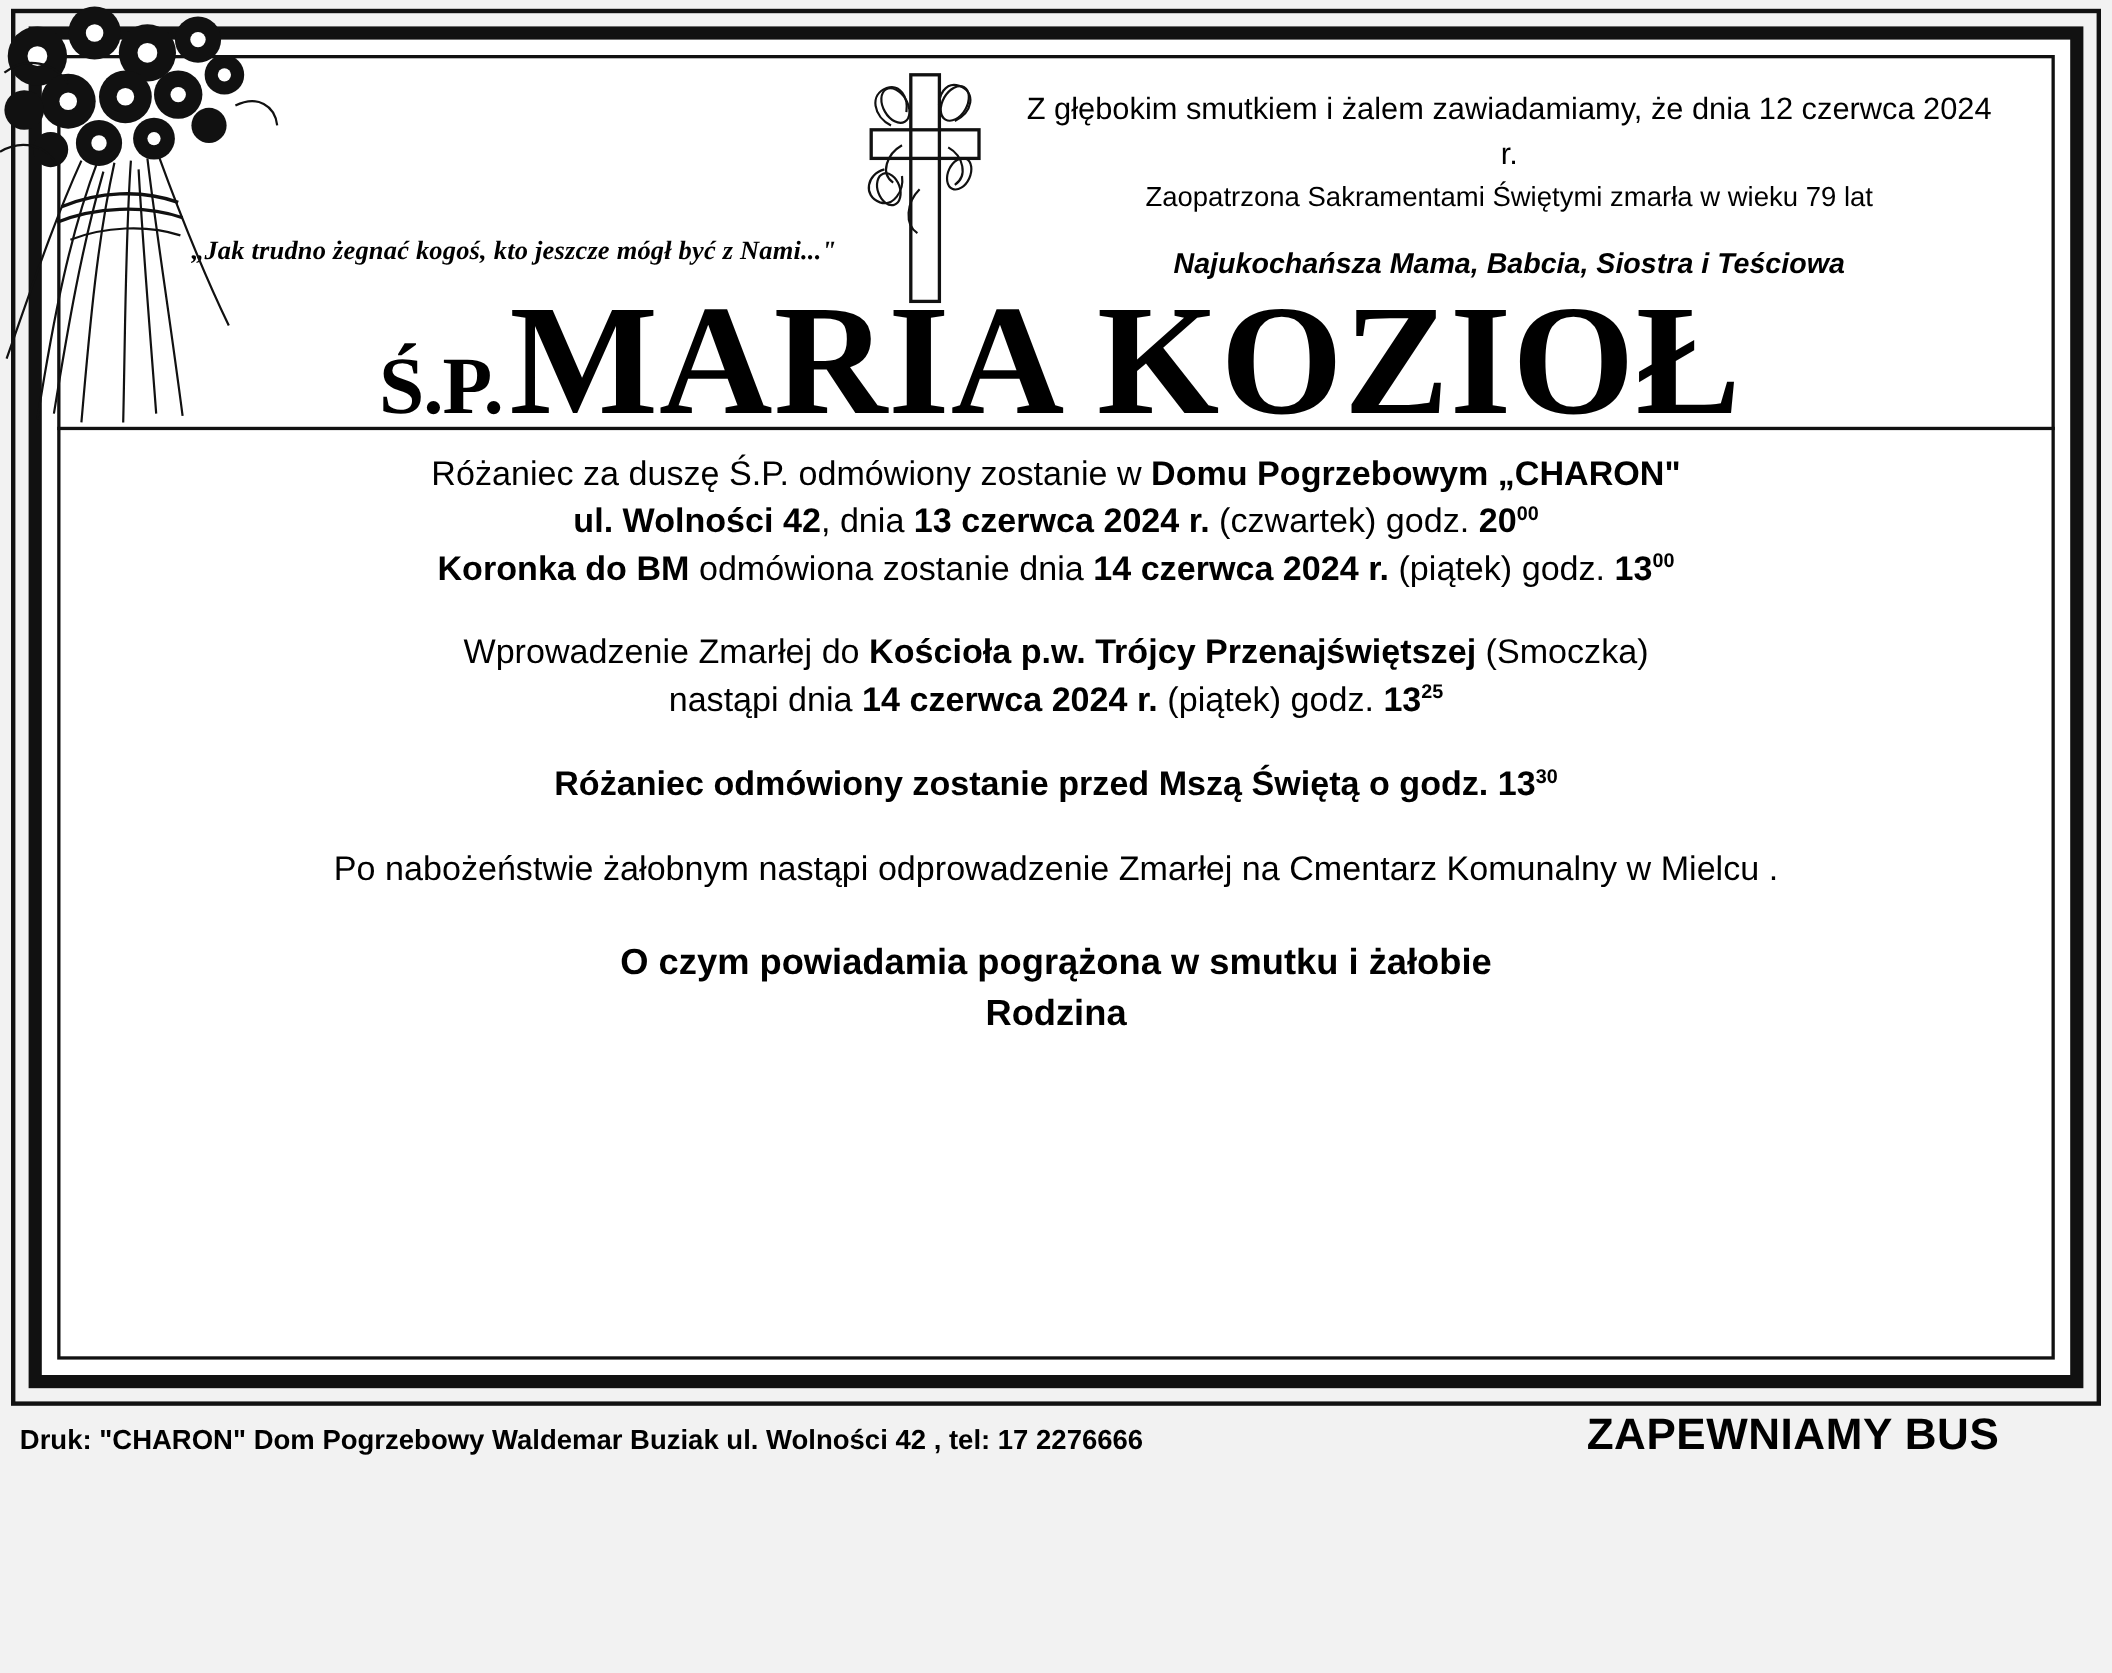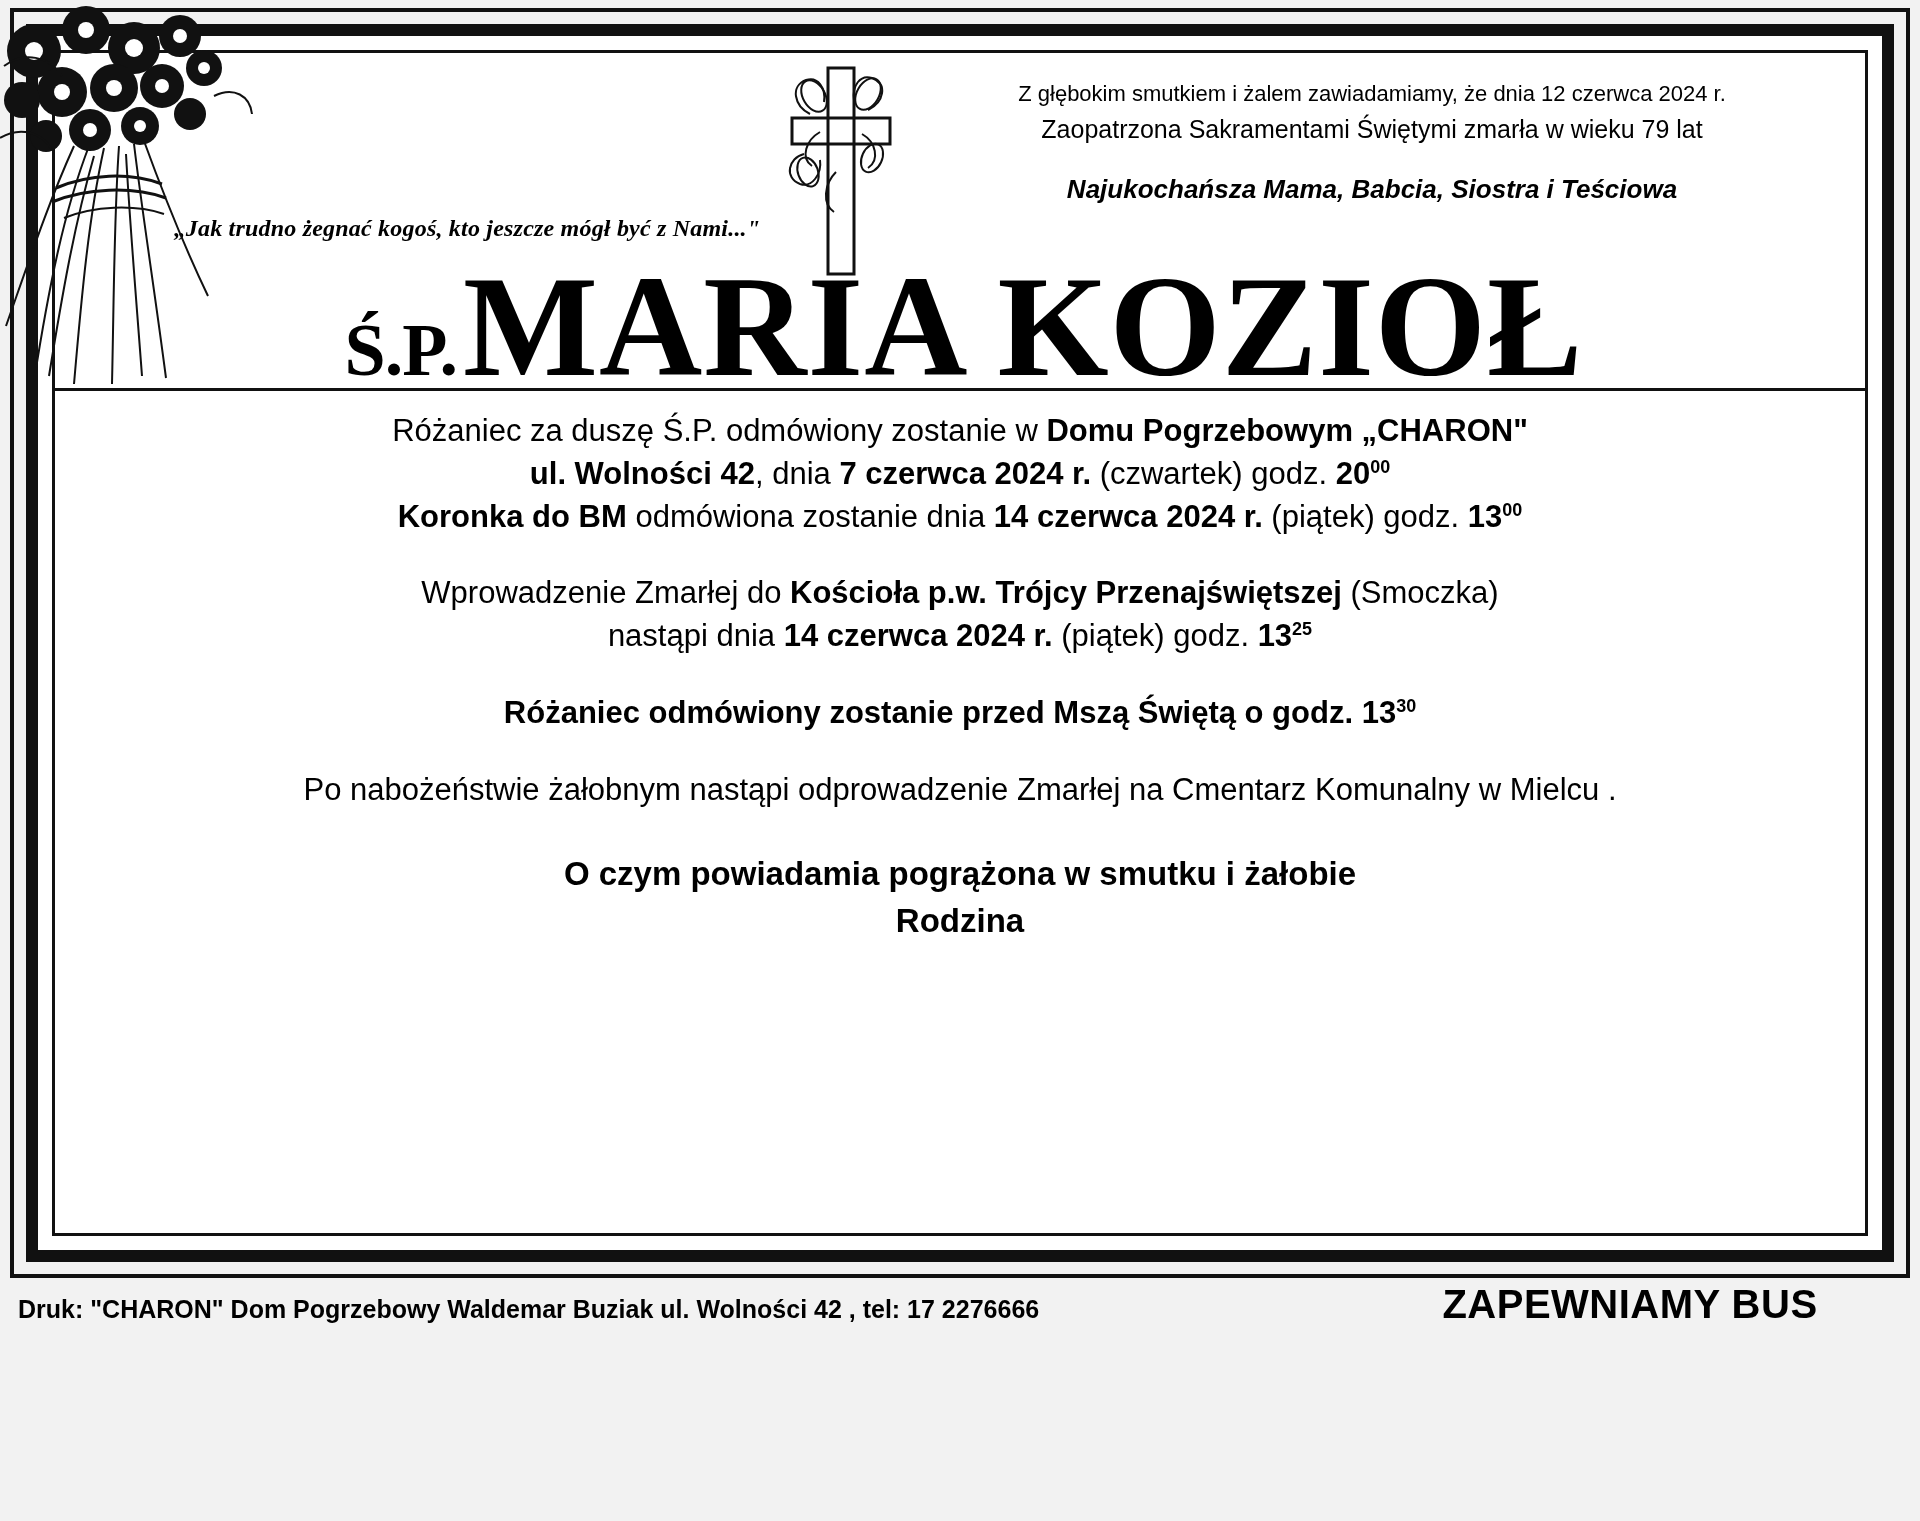--- a/index.html
+++ b/index.html
@@ -99,21 +99,21 @@
   }
 
   .top-right {
     position: absolute;
     left: 880px;
     top: 28px;
     width: 880px;
     text-align: center;
     line-height: 1.48;
   }
-  .top-right .l1 { font-size: 22px; }
+  .top-right .l1 { font-size: 28px; }
   .top-right .l2 { font-size: 25px; }
   .top-right .l3 {
     font-size: 26px;
     font-weight: bold;
     font-style: italic;
     margin-top: 22px;
   }
 
   .name-row {
     position: absolute;
@@ -289,21 +289,21 @@
     </div>
 
     <div class="divider"></div>
 
     <div class="body-block">
 
       <p>
         <span>Różaniec za duszę Ś.P. odmówiony zostanie w </span><span class="b">Domu Pogrzebowym „CHARON"</span>
       </p>
       <p>
-        <span class="b">ul. Wolności 42</span><span>, dnia </span><span class="b">7 czerwca 2024 r.</span><span> (czwartek) godz. </span><span class="b">20</span><sup>00</sup>
+        <span class="b">ul. Wolności 42</span><span>, dnia </span><span class="b">13 czerwca 2024 r.</span><span> (czwartek) godz. </span><span class="b">20</span><sup>00</sup>
       </p>
       <p>
         <span class="b">Koronka do BM</span><span> odmówiona zostanie dnia </span><span class="b">14 czerwca 2024 r.</span><span> (piątek) godz. </span><span class="b">13</span><sup>00</sup>
       </p>
 
       <div class="gap-md"></div>
 
       <p>
         <span>Wprowadzenie Zmarłej do </span><span class="b">Kościoła p.w. Trójcy Przenajświętszej</span><span> (Smoczka)</span>
       </p>

